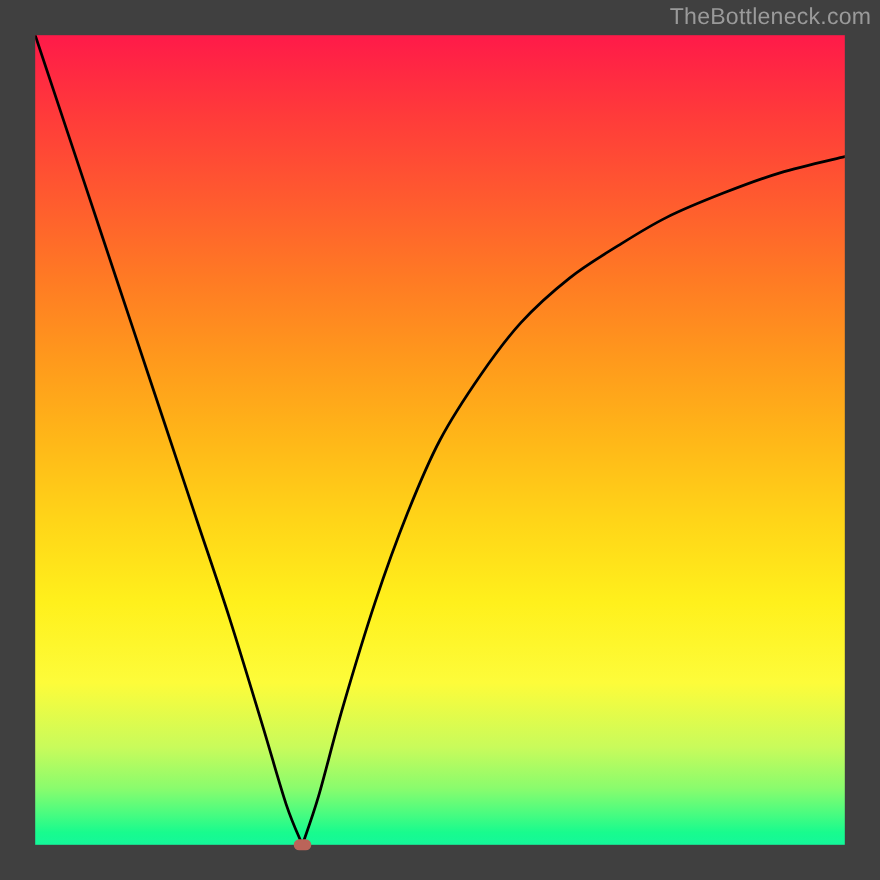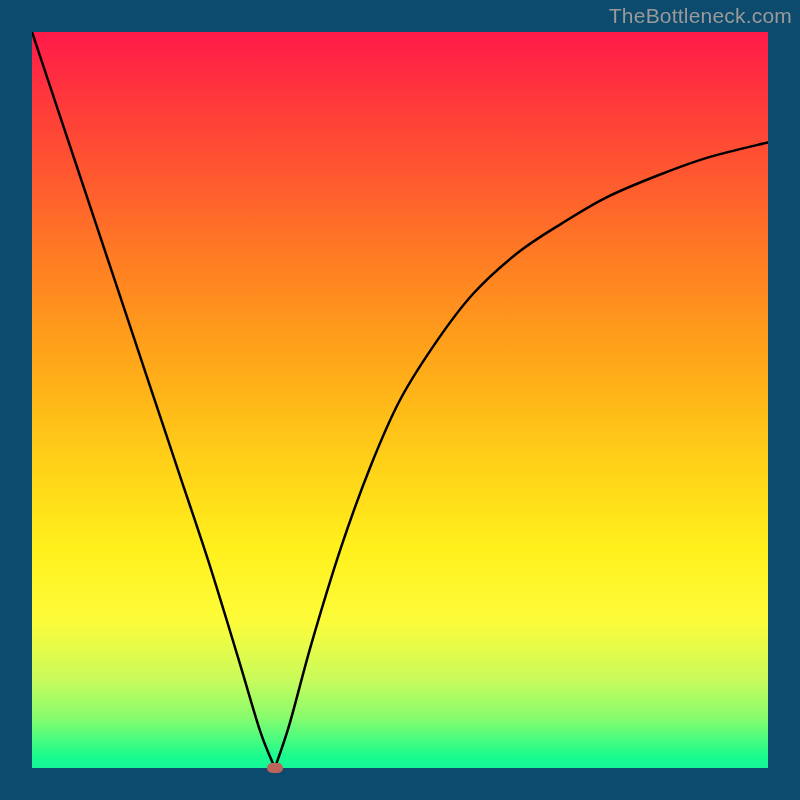--- a/index.html
+++ b/index.html
@@ -10,21 +10,21 @@
     background: #000;
     font-family: Arial, Helvetica, sans-serif;
     overflow: hidden;
   }
   .frame {
     position: absolute;
     left: 0;
     top: 0;
     width: 800px;
     height: 800px;
-    background: #0c4a6e;
+    background: #404040;
   }
   .plot {
     position: absolute;
     left: 32px;
     top: 32px;
     width: 736px;
     height: 736px;
     
     background: linear-gradient(
       to bottom,

